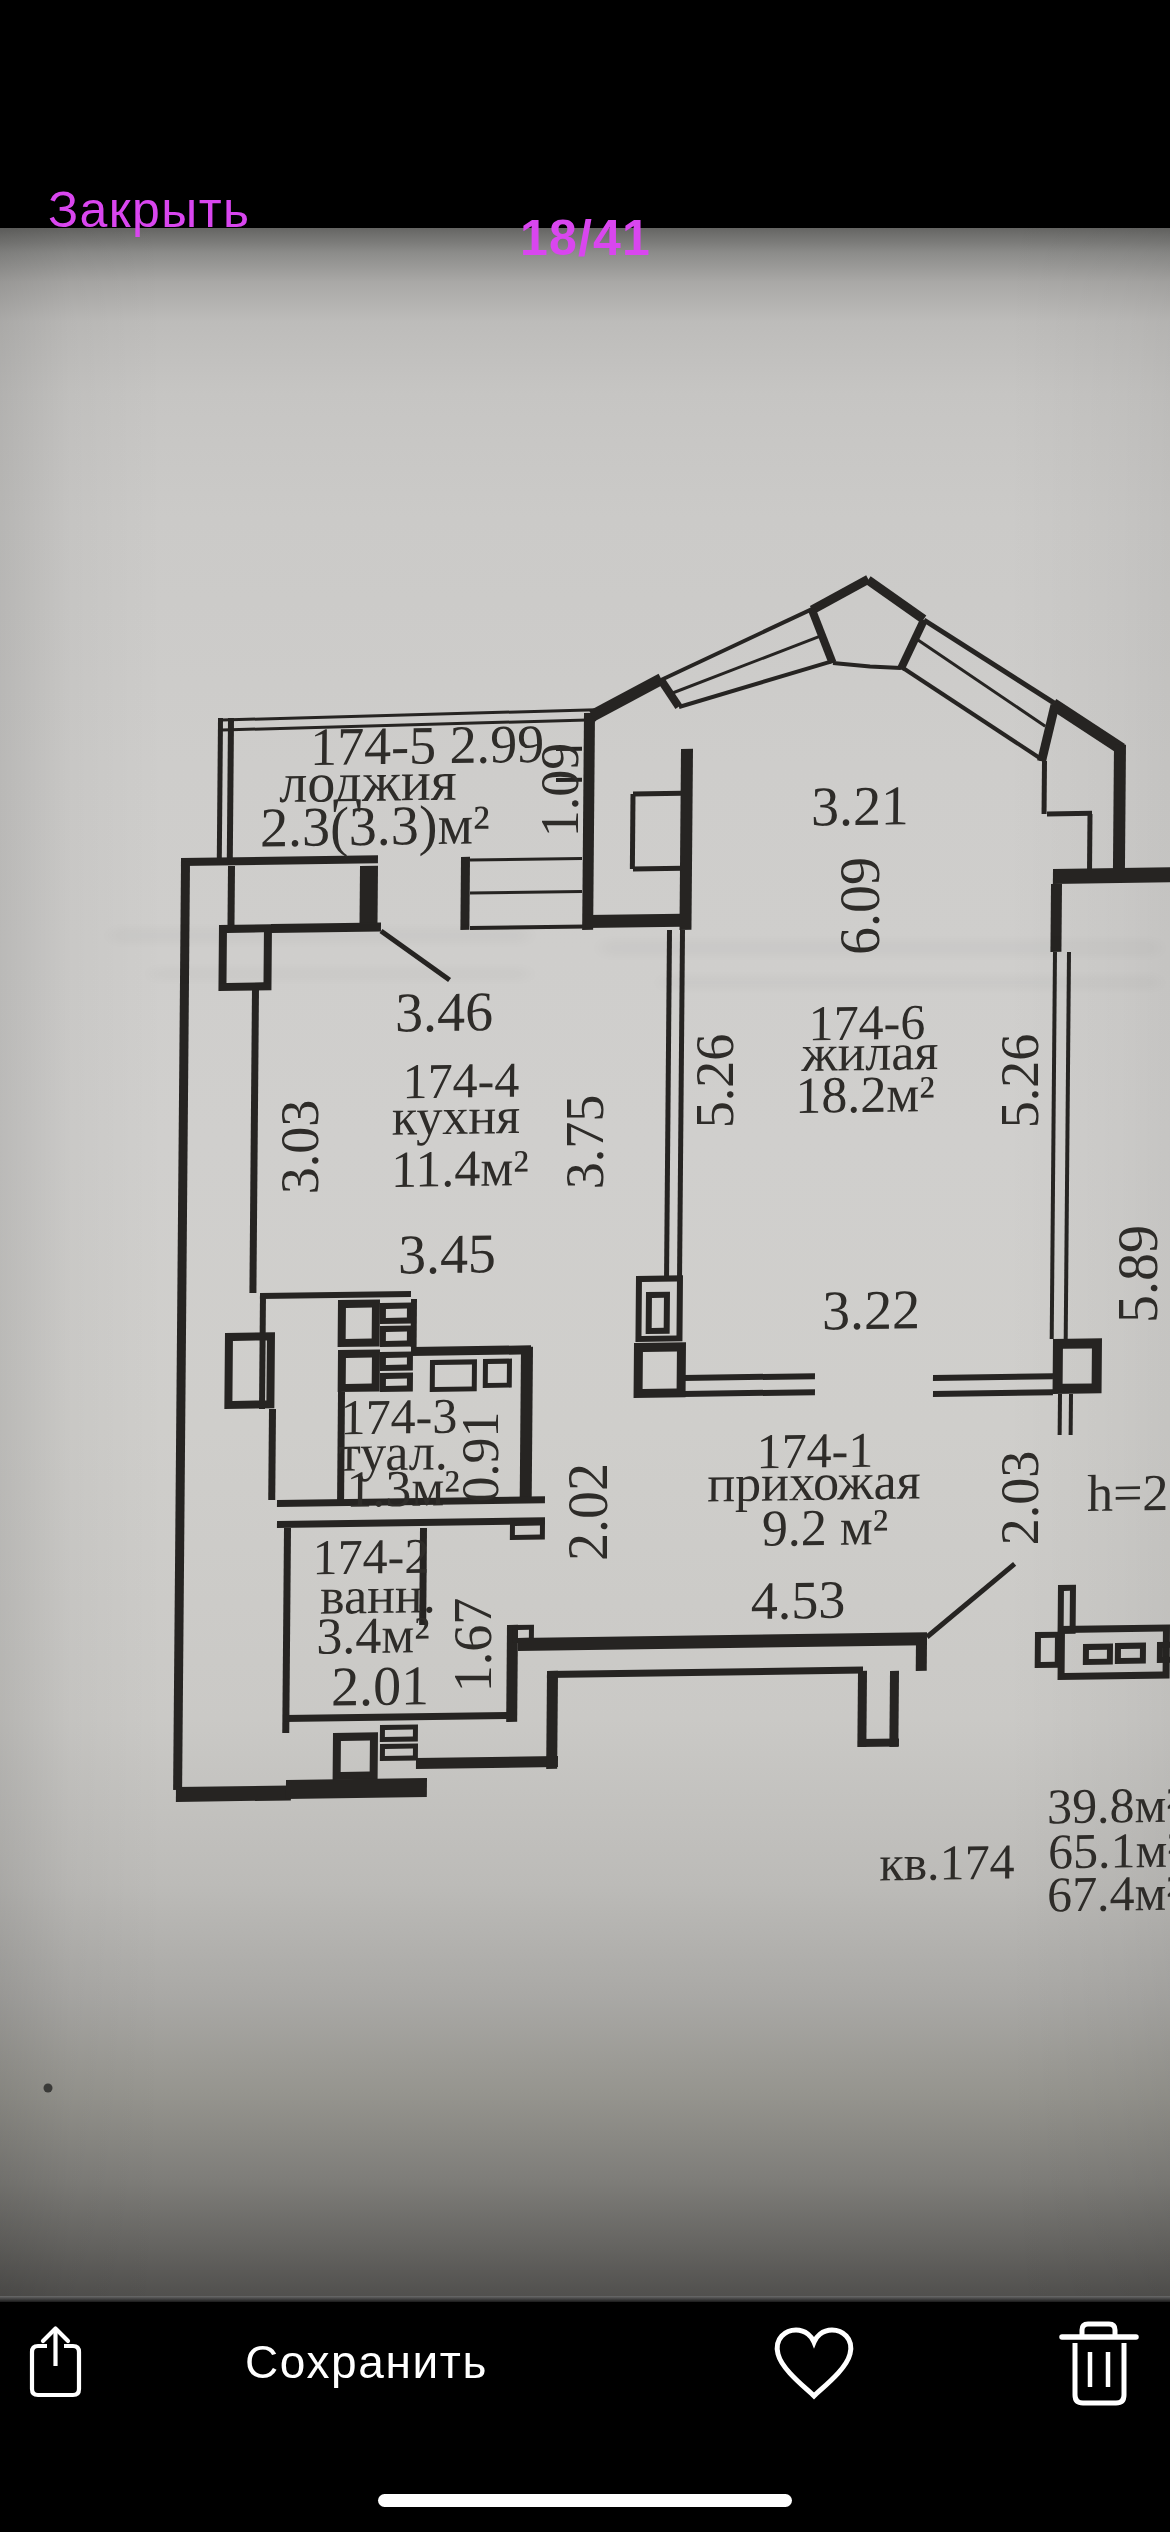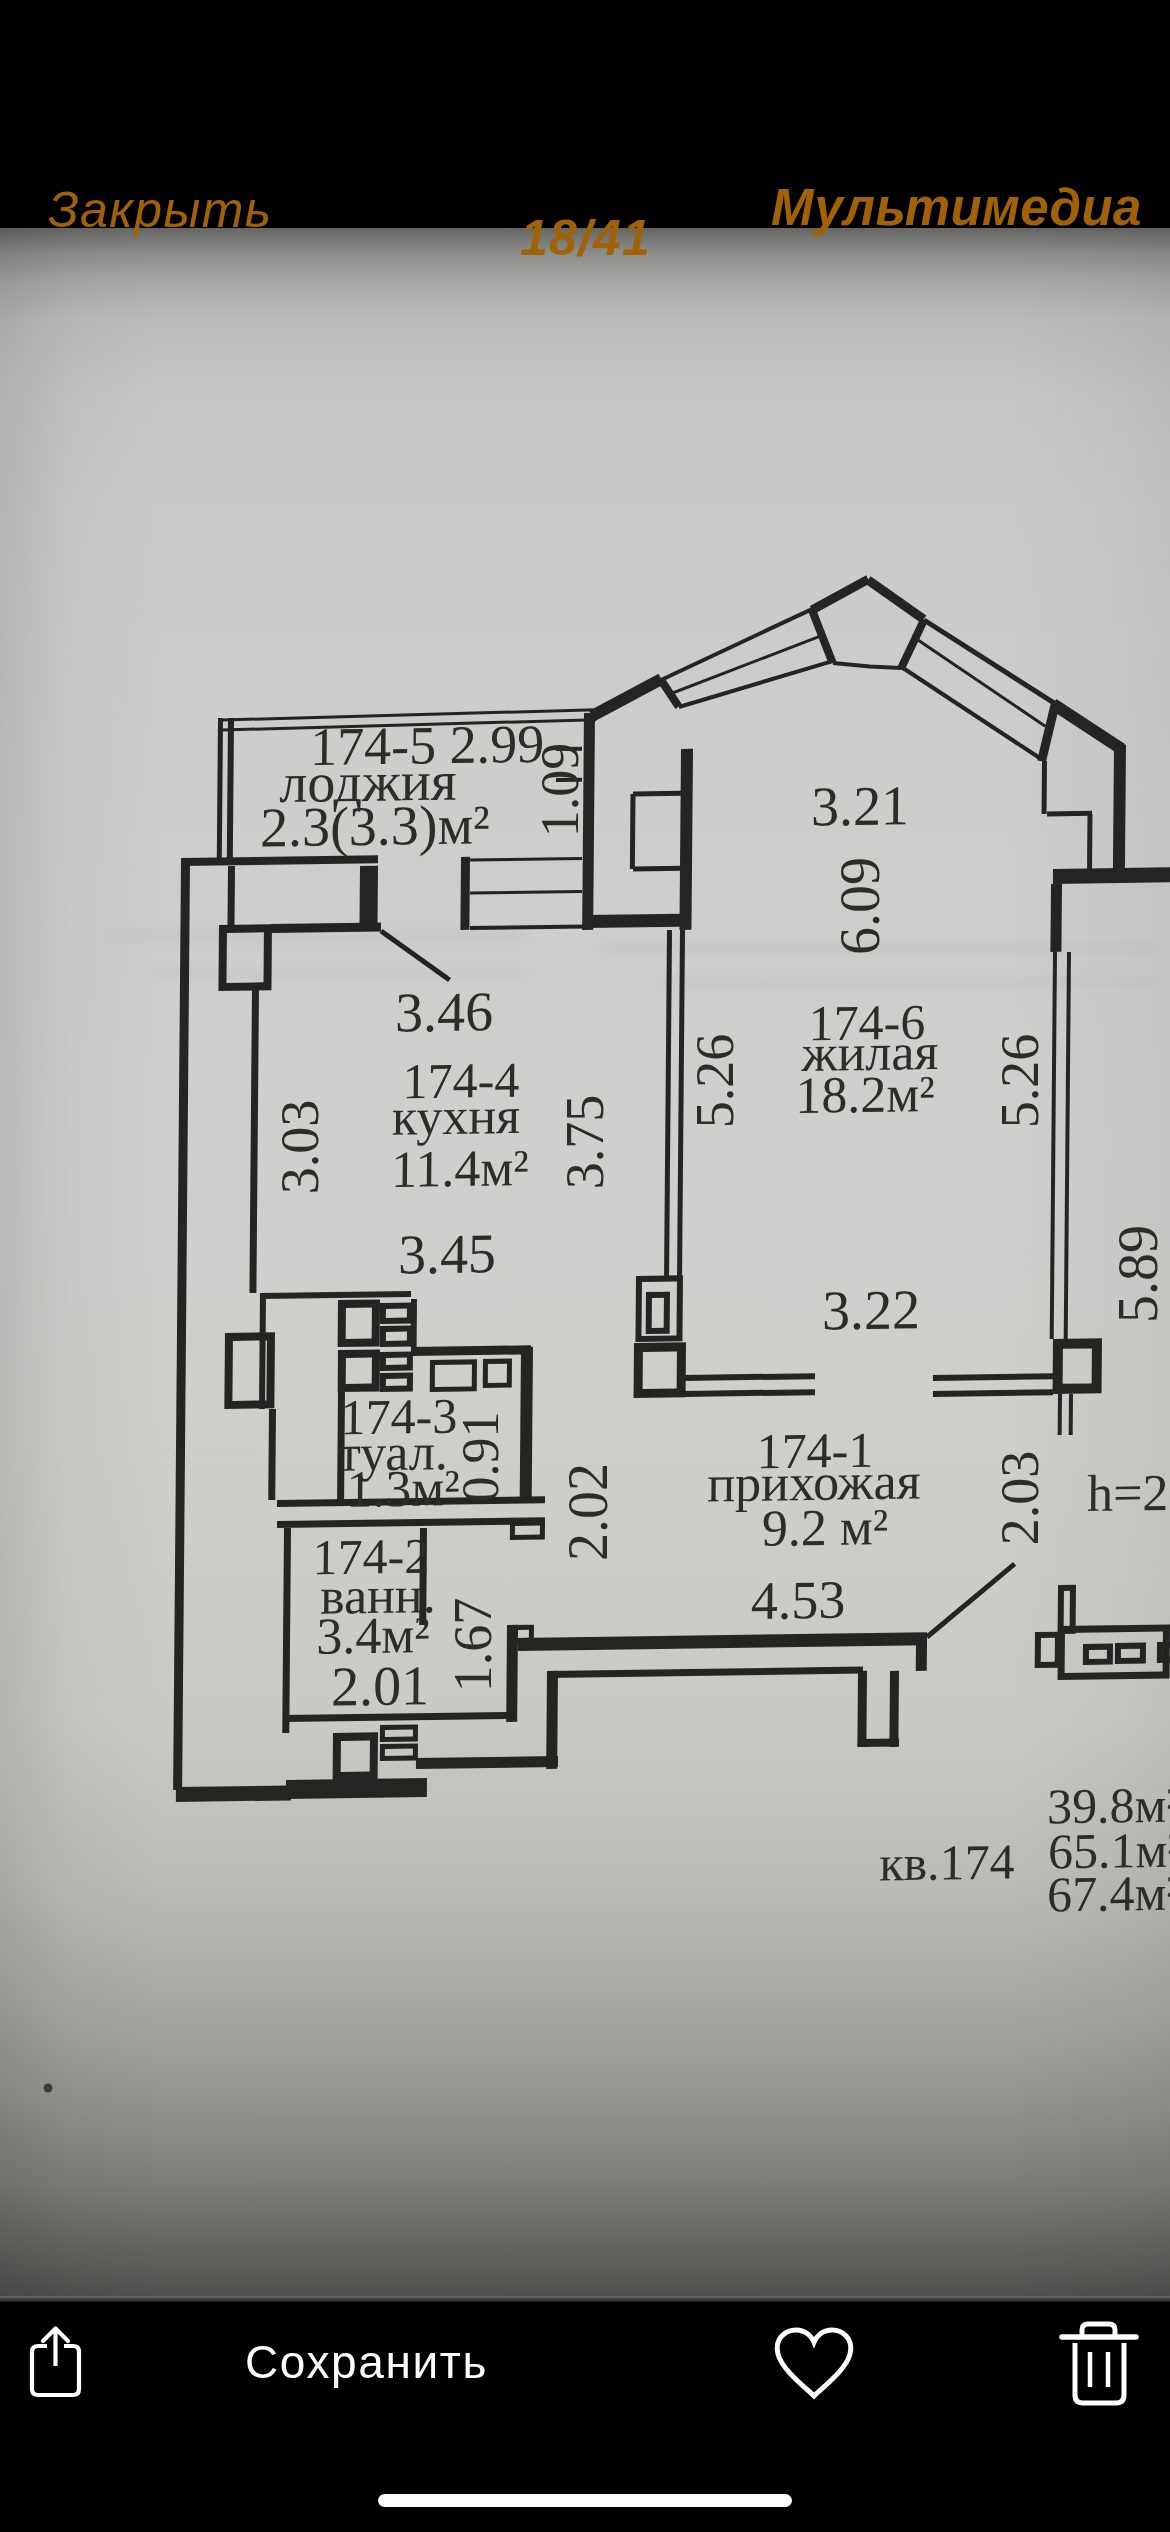--- a/index.html
+++ b/index.html
@@ -1,36 +1,35 @@
 <!DOCTYPE html>
 <html><head>
 <meta charset="utf-8">
 <style>
 html,body{margin:0;padding:0;background:#000;}
 #screen{position:relative;width:1170px;height:2532px;background:#000;overflow:hidden;font-family:"Liberation Sans",sans-serif;}
 #hdr{position:absolute;left:0;top:0;width:1170px;height:228px;background:#000;z-index:5;}
-.htxt{position:absolute;color:#a16207;line-height:60px;z-index:6;font-style:italic;}
+.htxt{position:absolute;color:#d946ef;line-height:60px;z-index:6;}
 #photo{position:absolute;left:0;top:228px;width:1170px;height:2070px;
 background:linear-gradient(180deg,
  #656563 0%, #8c8c8a 1.2%, #a9a8a6 2.6%, #bdbcba 4.5%, #c6c5c3 8%,
  #cbcac8 14%, #cecdcb 26%, #d0cfcd 44%, #cfcecb 58%, #cac9c6 72%,
  #bcbbb8 80%, #a9a8a5 85.5%, #96958f 90%, #7e7d79 94.3%, #646360 97.6%, #504f4d 100%);}
 #vig{position:absolute;left:0;top:228px;width:1170px;height:2070px;
 background:linear-gradient(90deg, rgba(0,0,0,0.10) 0%, rgba(0,0,0,0.03) 6%, rgba(0,0,0,0) 14%, rgba(0,0,0,0) 86%, rgba(0,0,0,0.03) 96%, rgba(0,0,0,0.05) 100%);}
 #ftr{position:absolute;left:0;top:2296px;width:971px;height:236px;background:#000;}
 #ftredge{position:absolute;left:0;top:2296px;width:1170px;height:6px;background:linear-gradient(180deg,#6a6a6a,#1a1a1a);z-index:3;}
 #homebar{position:absolute;left:378px;top:2494px;width:414px;height:13px;border-radius:7px;background:#fff;}
 </style>
 </head>
 <body>
 <div id="screen">
   <div id="hdr">
     <div class="htxt" style="left:48px;top:180px;font-size:50px;font-weight:400;letter-spacing:1.4px;">Закрыть</div>
     <div class="htxt" style="left:520px;top:180px;font-size:50px;font-weight:700;letter-spacing:1.2px;margin-top:28px;">18/41</div>
-    <div class="htxt" style="left:771px;top:178px;font-size:51px;font-weight:700;letter-spacing:0.4px;">Мультимедиа</div>
   </div>
   <div id="photo"></div>
   <div id="vig"></div>
   <svg id="plan" style="position:absolute;left:0;top:228px;" width="1170" height="2070" viewBox="0 0 1170 2070">
       <line x1="222" y1="492" x2="596" y2="487" stroke="#262422" stroke-width="3" stroke-linecap="butt" transform="matrix(1,-0.014,-0.0085,1,4.18,3.11)"></line>
       <line x1="222" y1="502" x2="596" y2="497" stroke="#262422" stroke-width="3" stroke-linecap="butt" transform="matrix(1,-0.014,-0.0085,1,4.27,3.11)"></line>
       <rect x="218" y="490" width="5" height="142" fill="#262422" transform="matrix(1,-0.014,-0.0085,1,4.17,3.05)"></rect>
       <rect x="228" y="490" width="6" height="142" fill="#262422" transform="matrix(1,-0.014,-0.0085,1,4.17,3.19)"></rect>
       <rect x="584" y="485" width="11" height="217" fill="#262422" transform="matrix(1,-0.014,-0.0085,1,4.12,8.18)"></rect>
       <line x1="556" y1="521" x2="582" y2="521" stroke="#262422" stroke-width="4" stroke-linecap="butt" transform="matrix(1,-0.014,-0.0085,1,4.43,7.78)"></line>

